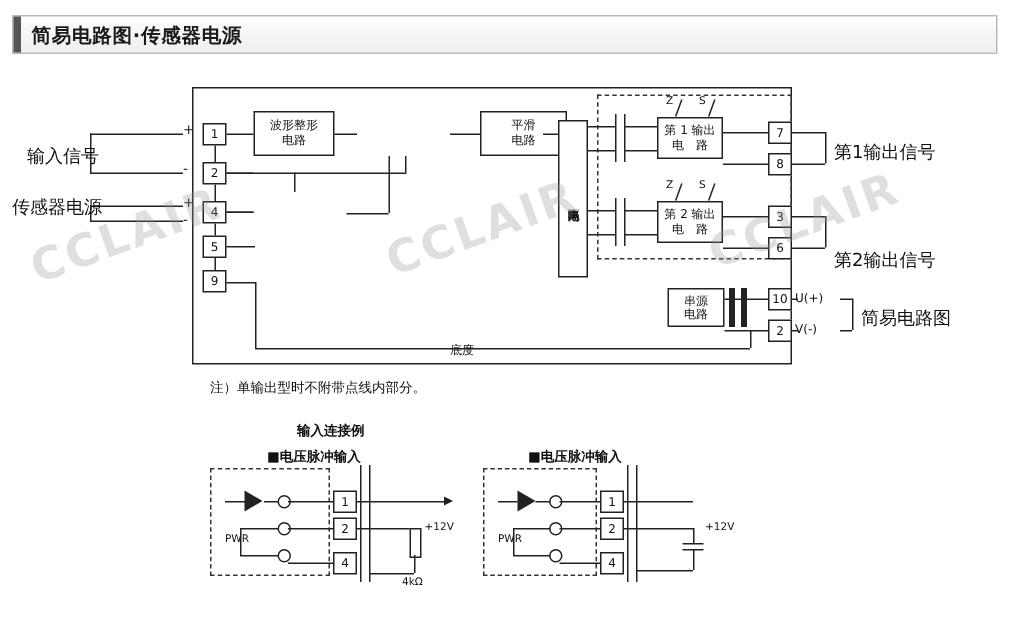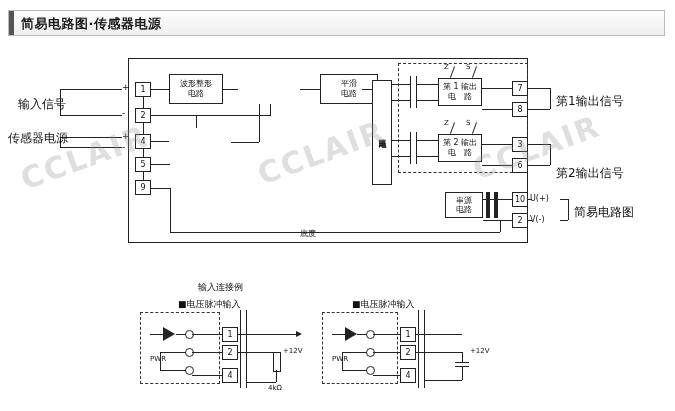--- a/index.html
+++ b/index.html
@@ -66,21 +66,21 @@
     border:1px solid #222;box-sizing:border-box;background:#fff;
     font-size:8px;line-height:9px;text-align:center;color:#111;
     display:flex;align-items:center;justify-content:center;
   }
   .vert{writing-mode:vertical-rl;text-orientation:upright;letter-spacing:0px;}
 
   
   .note{position:absolute;left:140px;top:252px;font-size:9px;color:#111;}
 
   
-  .sec-title{position:absolute;font-size:9px;color:#111;}
+  .sec-title{position:absolute;font-size:9px;color:#111;font-weight:bold;}
   .sub-frame{
     position:absolute;border:1px dashed #333;box-sizing:border-box;
   }
 
   
   .wm{
     position:absolute;left:0;top:0;width:675px;height:411px;
     pointer-events:none;
   }
   .wm span{
@@ -255,20 +255,21 @@
   <div class="ln h" style="left:560px;top:199px;width:8px;"></div>
   <div class="ln h" style="left:560px;top:220px;width:8px;"></div>
   <div class="lbl" style="left:574px;top:204px;">简易电路图</div>
 
   <div class="ln h" style="left:170px;top:232px;width:330px;"></div>
   <div class="ln v" style="left:170px;top:188px;height:44px;"></div>
   <div class="ln v" style="left:500px;top:220px;height:12px;"></div>
   <div class="ln h" style="left:151px;top:188px;width:19px;"></div>
   <div class="ln h" style="left:151px;top:164px;width:19px;"></div>
 
+  <div class="note">注）单输出型时不附带点线内部分。</div>
 
   <div class="sec-title" style="left:198px;top:281px;">输入连接例</div>
 
   <div class="sec-title" style="left:178px;top:298px;">■电压脉冲输入</div>
   <div class="sub-frame" style="left:140px;top:312px;width:80px;height:72px;"></div>
   <div class="lbl xs" style="left:150px;top:355px;">PWR</div>
   <div class="tri" style="left:163px;top:327px;"></div>
   <div class="circ" style="left:185px;top:330px;"></div>
   <div class="circ" style="left:185px;top:348px;"></div>
   <div class="circ" style="left:185px;top:366px;"></div>

